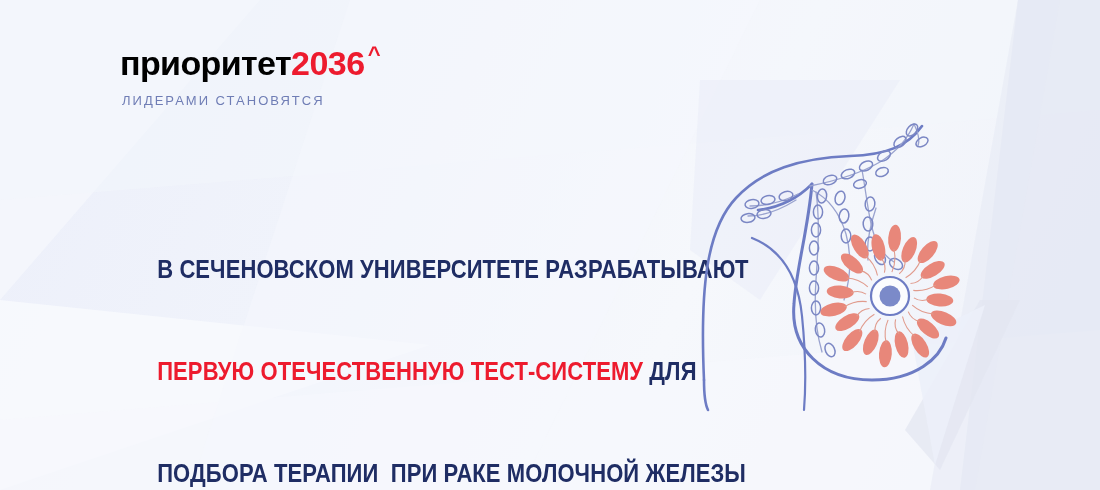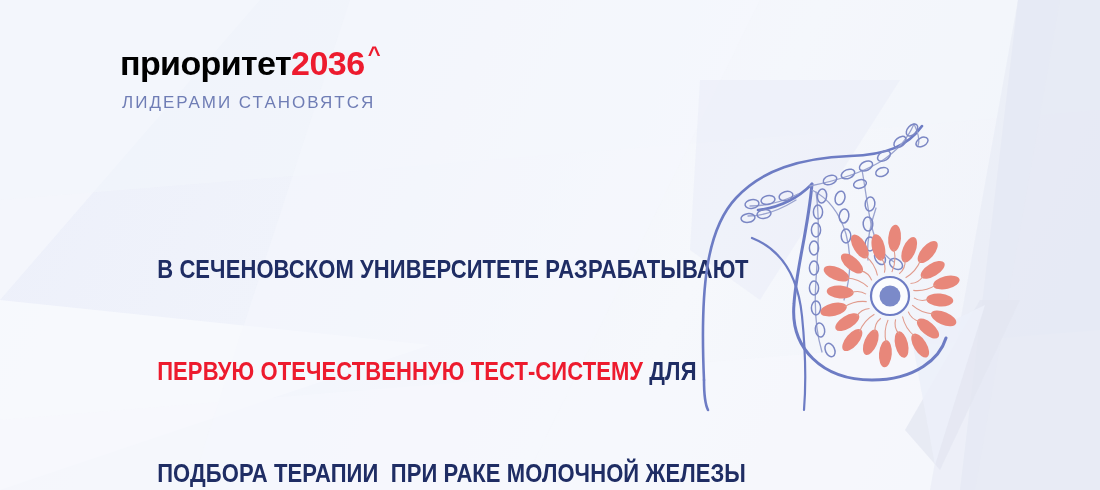--- a/index.html
+++ b/index.html
@@ -53,21 +53,21 @@
     margin-left: 3px;
     margin-top: -2px;
     color: #ed1b2e;
     font-size: 22px;
     font-weight: bold;
     line-height: 1;
   }
   .logo-tagline {
     margin-top: 13px;
     margin-left: 2px;
-    font-size: 17px;
+    font-size: 13px;
     letter-spacing: 2.0px;
     color: #6f7db5;
     text-transform: uppercase;
     white-space: nowrap;
   }
   
   .headline {
     position: absolute;
     left: 120px;
     top: 218px;

